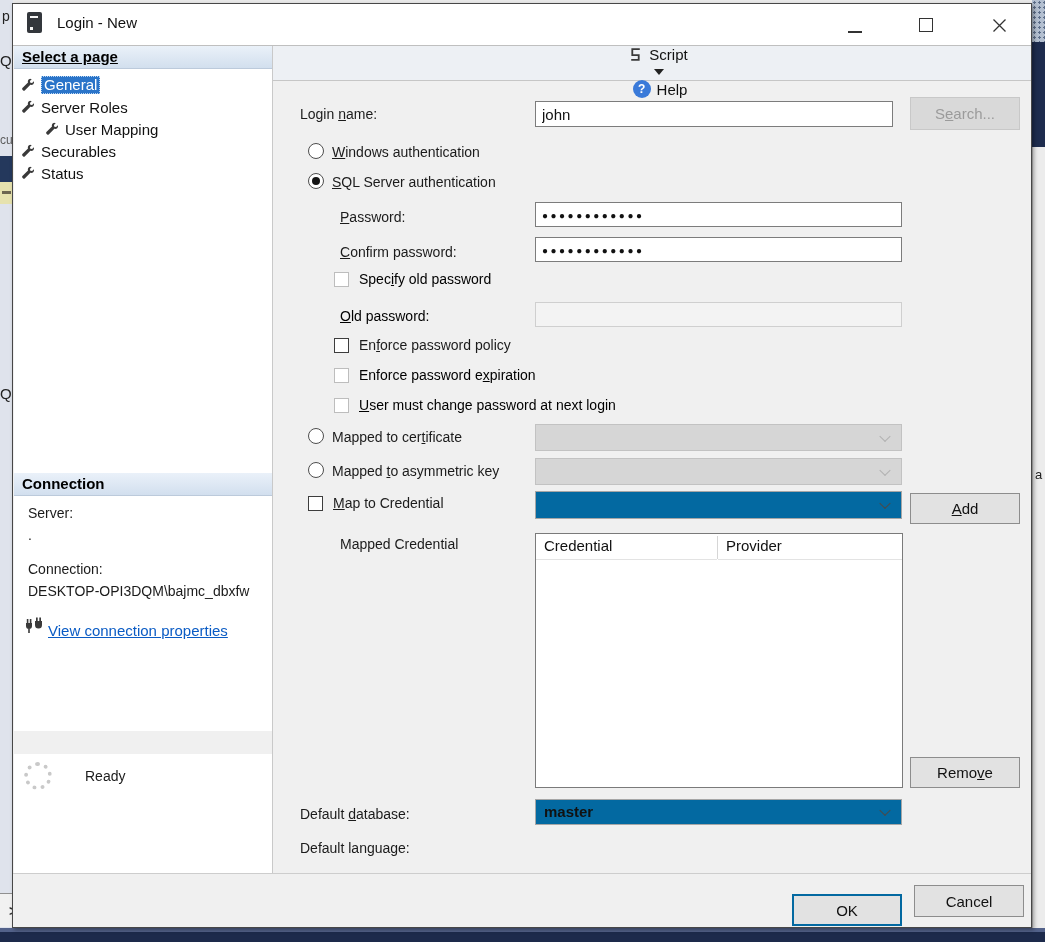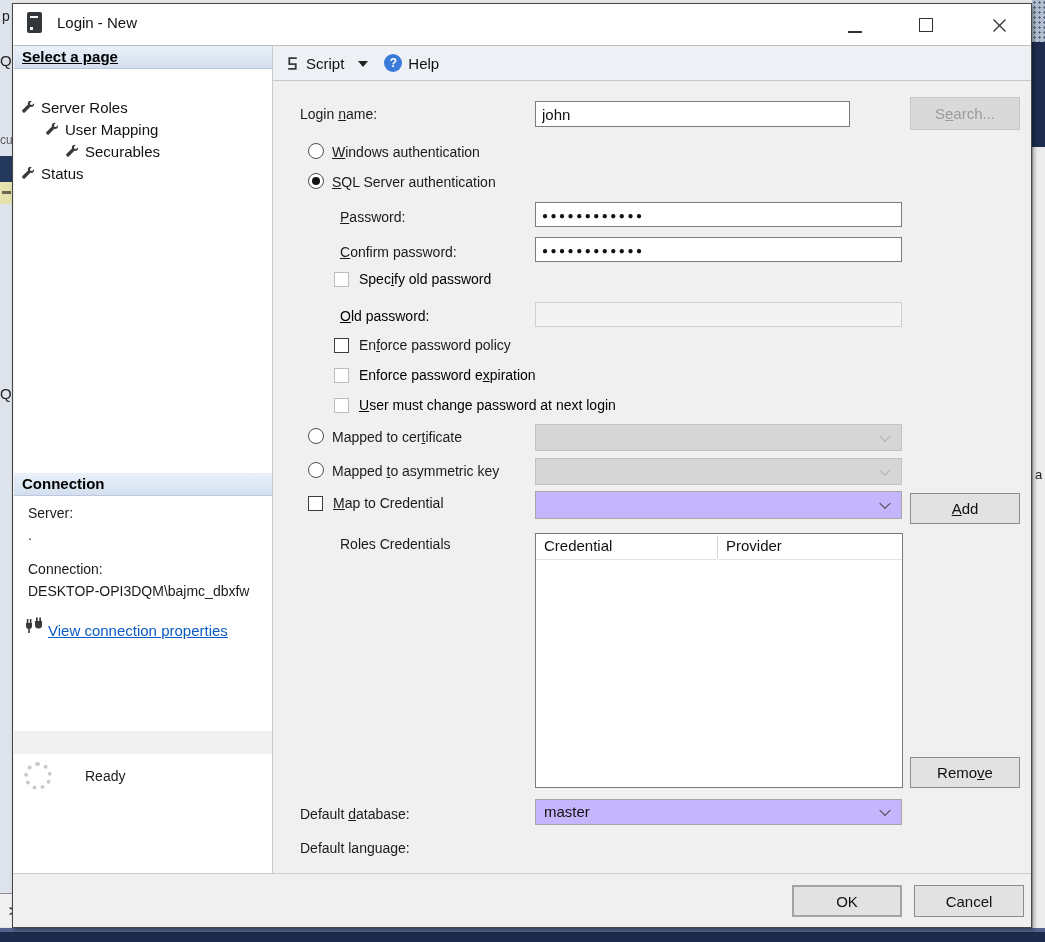--- a/index.html
+++ b/index.html
@@ -49,41 +49,41 @@
   .side-item .wr { width:14px; height:14px; margin-right:6px; flex:none; }
   .sel-label { background:#2a74c9; color:#fff; padding:0 3px 1px 3px; outline:1px dotted #bcd6f2; outline-offset:-1px; }
   .divider-v { position:absolute; left:272px; top:46px; width:1px; height:827px; background:#c9c9c9; }
   .footer-line { position:absolute; left:13px; top:873px; width:1018px; height:1px; background:#cdcdcd; }
 
   .link { font-size:15px; color:#0a5bc4; text-decoration:underline; cursor:pointer; }
   .spinner { position:absolute; left:24px; top:762px; width:28px; height:28px; border:4px dotted #c9c9c9; border-radius:50%; }
 
   
   .toolbar { position:absolute; left:273px; top:46px; width:758px; height:35px; background:#edf0f4; border-bottom:1px solid #c6c6c6;
-    display:flex; align-items:center; }
+    display:flex; align-items:center;flex-direction:column; }
   .tb-item { display:flex; align-items:center; font-size:15px; color:#111; }
   .dd-arrow { width:0; height:0; border:5px solid transparent; border-top:6px solid #222; margin-top:6px; }
   .help-circle { width:18px; height:18px; border-radius:50%; background:#3a7ad9; color:#fff; font-size:12px; font-weight:bold;
     display:flex; align-items:center; justify-content:center; }
 
   
   .inp { position:absolute; background:#fff; border:1px solid #7c7c7c; font-family:"Liberation Sans",sans-serif;
     font-size:15px; padding:2px 6px; color:#111; }
   .inp-dis { background:#f3f3f3; border-color:#cfcfcf; }
   .pw { font-size:10px; letter-spacing:2.5px; padding-top:7px; }
   .btn { position:absolute; background:#e2e2e2; border:1px solid #8d8d8d; font-size:15px; color:#111;
     display:flex; align-items:center; justify-content:center; cursor:default; }
   .btn-dis { background:#d9d9d9; border-color:#c8c8c8; color:#9b9b9b; }
-  .btn-default { border:2px solid #a3a3a3; }
+  .btn-default { border:2px solid #0369a1;margin-top:9px; }
   .radio { position:absolute; width:16px; height:16px; border:1px solid #4e4e4e; border-radius:50%; background:#fff; }
   .radio-checked::after { content:""; position:absolute; left:3px; top:3px; width:8px; height:8px; border-radius:50%; background:#141414; }
   .chk { position:absolute; width:15px; height:15px; border:1px solid #3d3d3d; background:#fff; }
   .chk-dis { border-color:#bdbdbd; }
   .combo { position:absolute; background:#d6d6d6; border:1px solid #c2c2c2; }
-  .combo-en { background:#c4b5fd; border-color:#a6a6a6; }
+  .combo-en { background:#0369a1; border-color:#a6a6a6;font-weight:bold; }
   .combo .val { position:absolute; left:8px; top:3px; font-size:15px; color:#111; }
   .chev { position:absolute; right:12px; top:50%; width:8px; height:8px;
     border-right:1.5px solid #b2b2b2; border-bottom:1.5px solid #b2b2b2; transform:translateY(-70%) rotate(45deg); }
   .chev-dark { border-color:#4a4a4a; }
 
   .cred-table { position:absolute; left:535px; top:533px; width:368px; height:255px; background:#fff; border:1px solid #7a7a7a; }
   .cred-head { position:absolute; left:0; top:0; height:26px; font-size:15px; color:#111; padding:3px 0 0 8px; border-bottom:1px solid #e3e3e3; }
   .cred-col-div { position:absolute; left:181px; top:2px; width:1px; height:23px; background:#d6d6d6; }
   u { text-decoration:underline; }
 </style>
@@ -122,33 +122,39 @@
     </div>
   <div class="caption-btn" style="left:974px;">
     <svg width="15" height="15" viewBox="0 0 15 15">
         <path d="M1.5 1.5 L13.5 13.5 M13.5 1.5 L1.5 13.5" stroke="#333" stroke-width="1.3"></path>
       </svg>
   </div>
 
   <div class="side-header" style="top:46px;text-decoration:underline;">Select a page</div>
   <div class="side-white" style="top:69px; height:404px;"></div>
 
+  <div class="side-item" style="top:74px;">
+    <svg class="wr" viewBox="0 0 16 16">
+        <path fill="#3a3a3a" d="M10.9.9C9.2.9 7.8 2.3 7.8 4c0 .4.1.8.2 1.1L1.6 11.5c-.5.5-.5 1.3 0 1.8l.9.9c.5.5 1.3.5 1.8 0l6.4-6.4c.3.1.7.2 1.1.2 1.7 0 3.1-1.4 3.1-3.1 0-.4-.1-.8-.2-1.1l-2 2-2-.5-.5-2 2-2c-.3-.2-.8-.3-1.3-.3z"></path>
+      </svg>
+    <span class="sel-label">General</span>
+  </div>
   <div class="side-item" style="top:96px;">
     <svg class="wr" viewBox="0 0 16 16">
         <path fill="#3a3a3a" d="M10.9.9C9.2.9 7.8 2.3 7.8 4c0 .4.1.8.2 1.1L1.6 11.5c-.5.5-.5 1.3 0 1.8l.9.9c.5.5 1.3.5 1.8 0l6.4-6.4c.3.1.7.2 1.1.2 1.7 0 3.1-1.4 3.1-3.1 0-.4-.1-.8-.2-1.1l-2 2-2-.5-.5-2 2-2c-.3-.2-.8-.3-1.3-.3z"></path>
       </svg>
     <span>Server Roles</span>
   </div>
   <div class="side-item" style="top:118px;margin-left:24px;">
     <svg class="wr" viewBox="0 0 16 16">
         <path fill="#3a3a3a" d="M10.9.9C9.2.9 7.8 2.3 7.8 4c0 .4.1.8.2 1.1L1.6 11.5c-.5.5-.5 1.3 0 1.8l.9.9c.5.5 1.3.5 1.8 0l6.4-6.4c.3.1.7.2 1.1.2 1.7 0 3.1-1.4 3.1-3.1 0-.4-.1-.8-.2-1.1l-2 2-2-.5-.5-2 2-2c-.3-.2-.8-.3-1.3-.3z"></path>
       </svg>
     <span>User Mapping</span>
   </div>
-  <div class="side-item" style="top:140px;margin-left:44px;">
+  <div class="side-item" style="top:140px;">
     <svg class="wr" viewBox="0 0 16 16">
         <path fill="#3a3a3a" d="M10.9.9C9.2.9 7.8 2.3 7.8 4c0 .4.1.8.2 1.1L1.6 11.5c-.5.5-.5 1.3 0 1.8l.9.9c.5.5 1.3.5 1.8 0l6.4-6.4c.3.1.7.2 1.1.2 1.7 0 3.1-1.4 3.1-3.1 0-.4-.1-.8-.2-1.1l-2 2-2-.5-.5-2 2-2c-.3-.2-.8-.3-1.3-.3z"></path>
       </svg>
     <span>Securables</span>
   </div>
   <div class="side-item" style="top:162px;">
     <svg class="wr" viewBox="0 0 16 16">
         <path fill="#3a3a3a" d="M10.9.9C9.2.9 7.8 2.3 7.8 4c0 .4.1.8.2 1.1L1.6 11.5c-.5.5-.5 1.3 0 1.8l.9.9c.5.5 1.3.5 1.8 0l6.4-6.4c.3.1.7.2 1.1.2 1.7 0 3.1-1.4 3.1-3.1 0-.4-.1-.8-.2-1.1l-2 2-2-.5-.5-2 2-2c-.3-.2-.8-.3-1.3-.3z"></path>
       </svg>
     <span>Status</span>
@@ -182,21 +188,21 @@
     <div class="tb-item" style="margin-left:14px;">
       <div class="dd-arrow"></div>
     </div>
     <div class="tb-item" style="margin-left:16px;">
       <div class="help-circle" style="margin-right:6px;">?</div>
       <span>Help</span>
     </div>
   </div>
 
   <div class="txt" style="left:300px; top:106px;">Login <u>n</u>ame:</div>
-  <input class="inp" style="left: 535px; top: 101px; width: 315px; height: 26px;" value="john">
+  <input class="inp" style="left: 535px; top: 101px; width: 358px; height: 26px;" value="john">
   <div class="btn btn-dis" style="left:910px; top:97px; width:110px; height:33px;">S<u>e</u>arch...</div>
 
   <div class="radio" style="left:308px; top:143px;"></div>
   <div class="txt" style="left:332px; top:144px;"><u>W</u>indows authentication</div>
   <div class="radio radio-checked" style="left:308px; top:173px;"></div>
   <div class="txt" style="left:332px; top:174px;"><u>S</u>QL Server authentication</div>
 
   <div class="txt" style="left:340px; top:209px;"><u>P</u>assword:</div>
   <div class="inp pw" style="left:535px; top:202px; width:367px; height:25px;">●●●●●●●●●●●●</div>
   <div class="txt" style="left:340px; top:244px;"><u>C</u>onfirm password:</div>
@@ -226,21 +232,21 @@
       <div class="chev"></div>
     </div>
 
   <div class="chk" style="left:308px; top:496px;"></div>
   <div class="txt" style="left:333px; top:495px;"><u>M</u>ap to Credential</div>
   <div class="combo combo-en" style="left:535px; top:491px; width:367px; height:28px;">
       <div class="chev chev-dark"></div>
     </div>
   <div class="btn" style="left:910px; top:493px; width:110px; height:31px;"><u>A</u>dd</div>
 
-  <div class="txt" style="left:340px; top:536px;">Roles Credentials</div>
+  <div class="txt" style="left:340px; top:536px;">Mapped Credential</div>
   <div class="cred-table">
     <div class="cred-head" style="width:181px;">Credential</div>
     <div class="cred-head" style="left:182px; width:184px;">Provider</div>
     <div class="cred-col-div"></div>
   </div>
   <div class="btn" style="left:910px; top:757px; width:110px; height:31px;text-align:center;">Remo<u>v</u>e</div>
 
   <div class="txt" style="left:300px; top:806px;">Default <u>d</u>atabase:</div>
   <div class="combo combo-en" style="left:535px; top:799px; width:367px; height:26px;">
     <span class="val">master</span>

